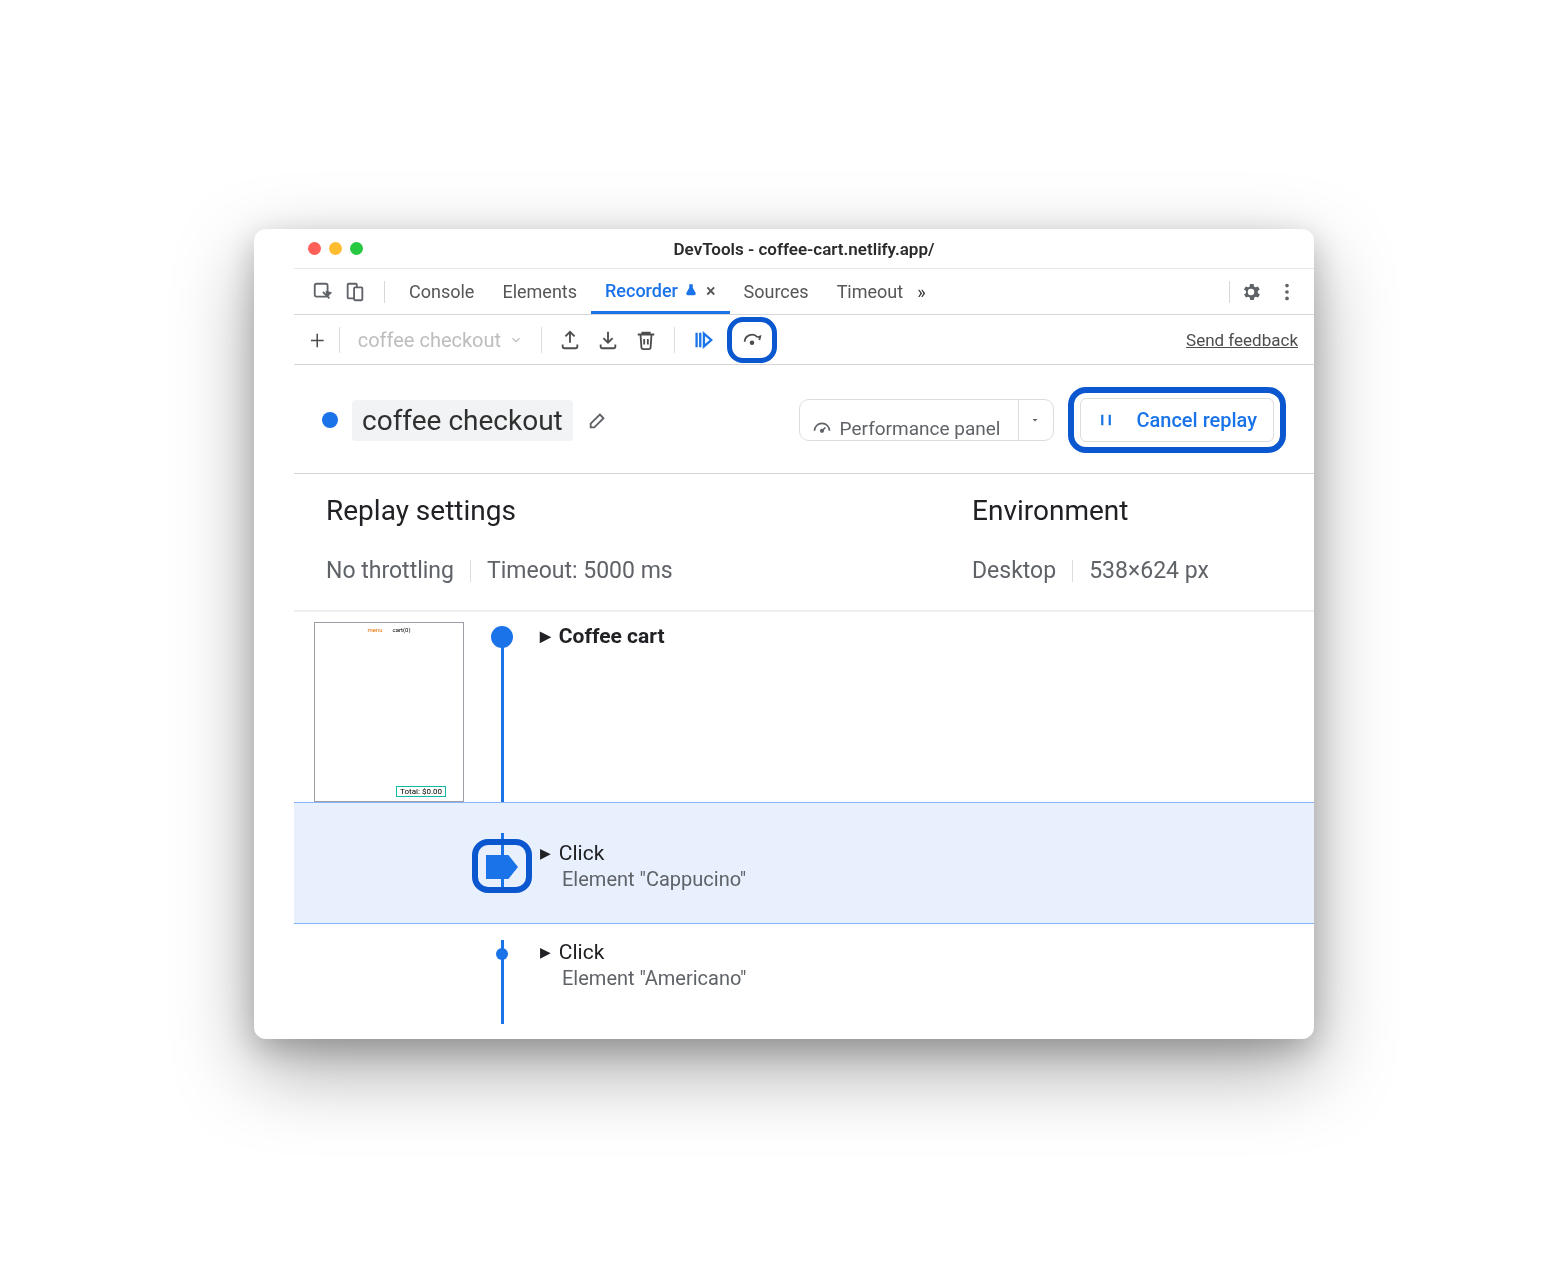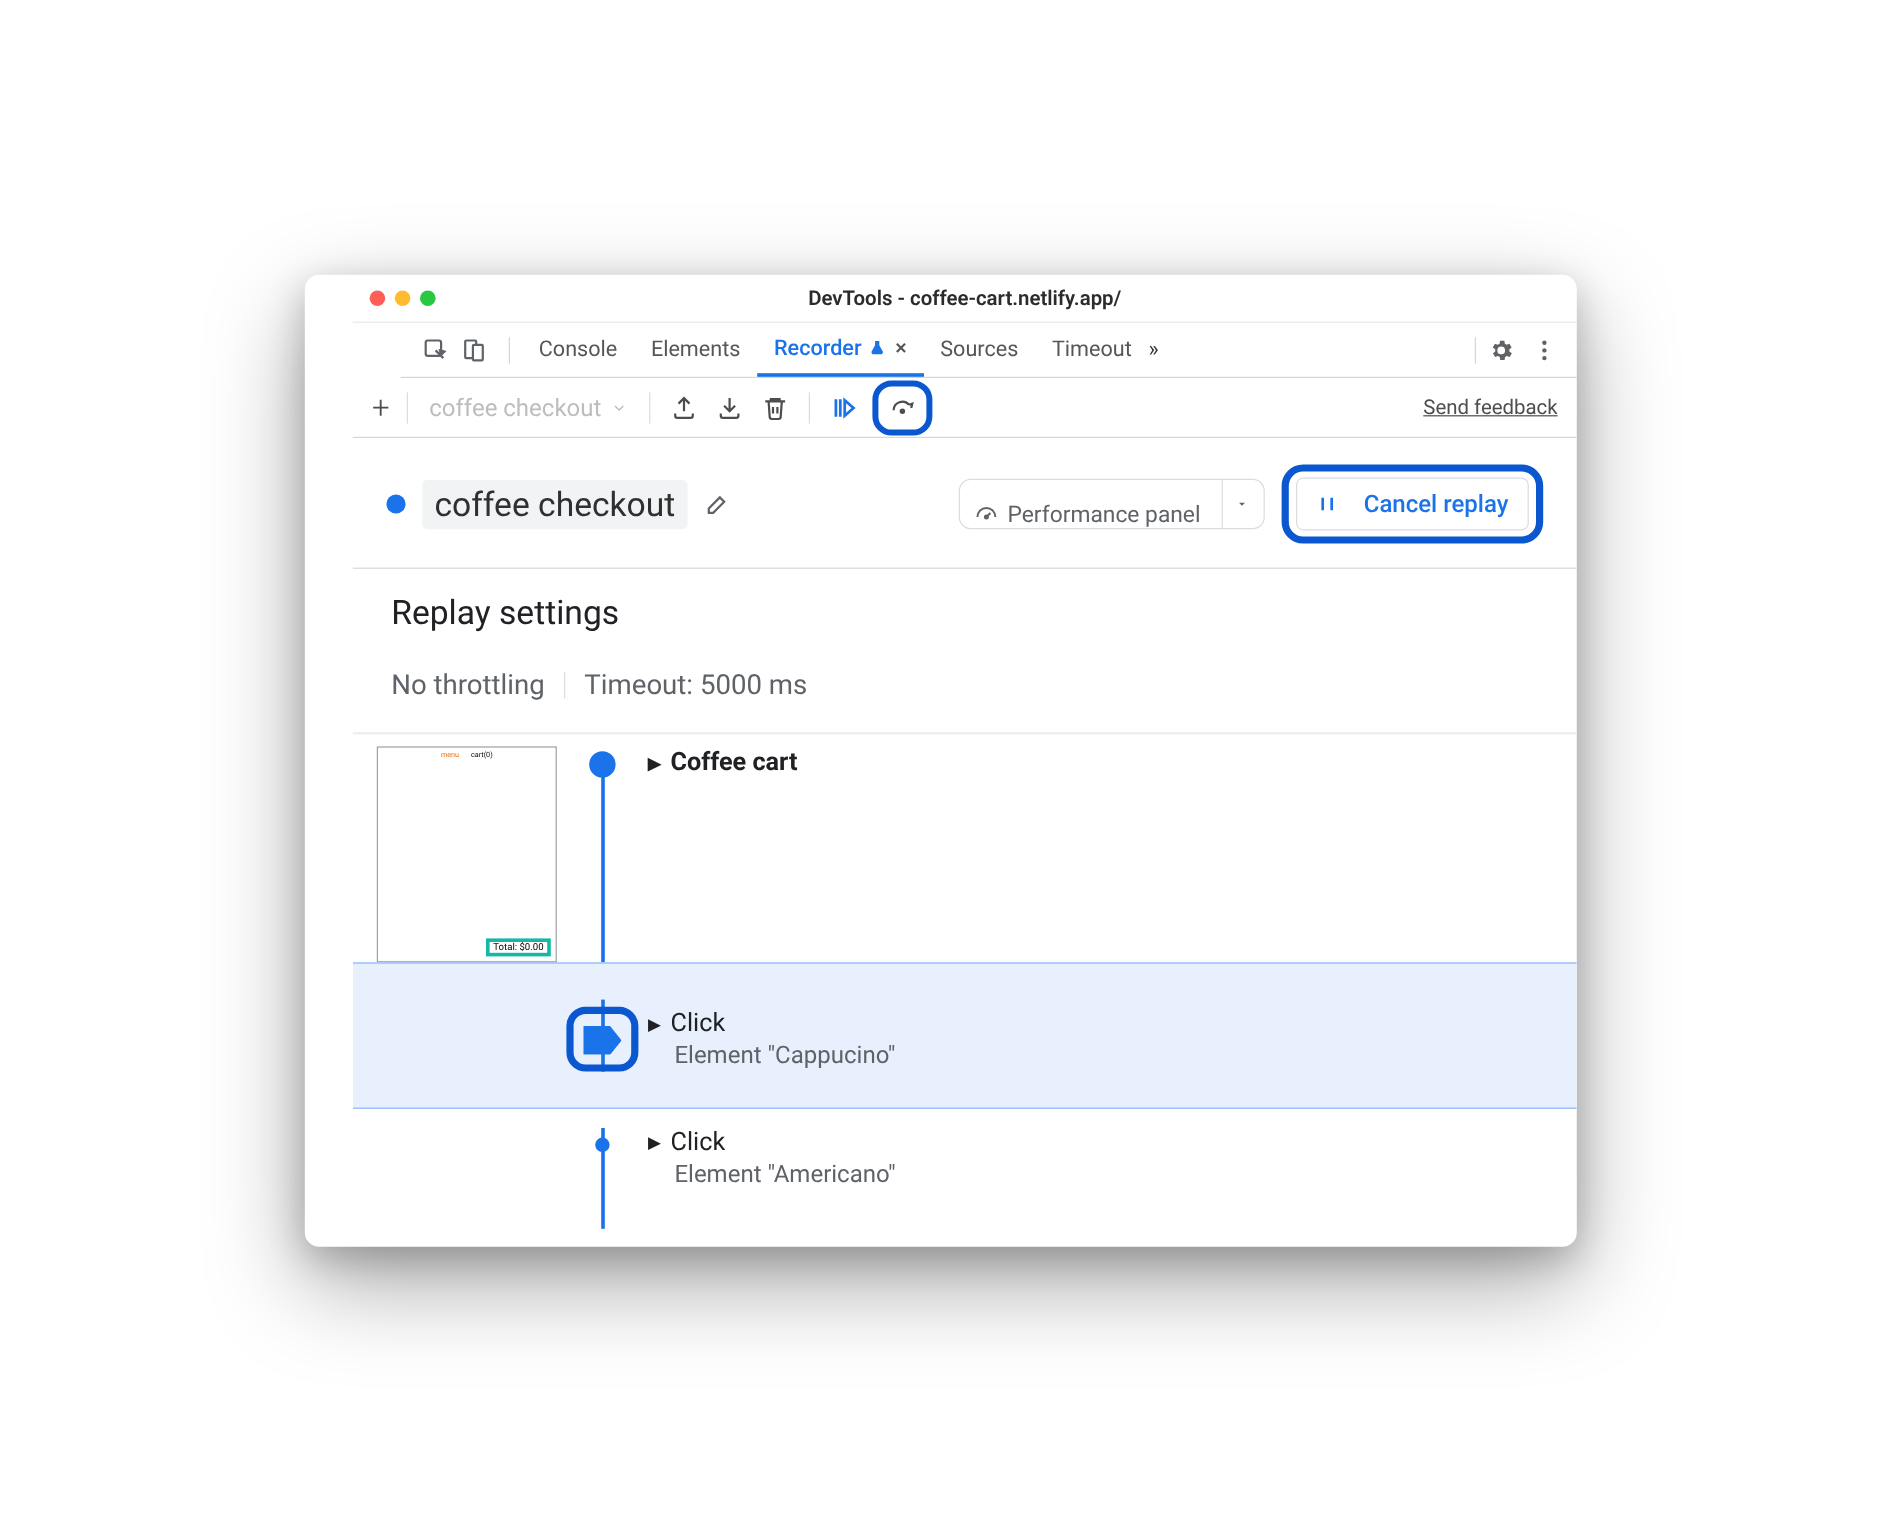--- a/index.html
+++ b/index.html
@@ -49,21 +49,20 @@
     color: #2b2b2b;
     pointer-events: none;
   }
   .tabbar {
     height: 46px;
     display: flex;
     align-items: center;
     padding: 0 10px;
     border-bottom: 1px solid #d6d6d6;
     gap: 0;
-    margin-left: 40px;
   }
   .tabbar .lefticons { display:flex; gap:10px; padding:0 8px; }
   .tabbar .divider { width:1px; height:22px; background:#d6d6d6; margin:0 10px; }
   .tab {
     padding: 0 14px;
     height: 100%;
     display: flex;
     align-items: center;
     font-size: 18px;
     color: #565656;
@@ -184,22 +183,22 @@
     border:1px solid #9aa0a6;
     background:#fff;
     font-size:7px;
     position:relative;
   }
   .thumb .thumbhead{
     height:12px; display:flex;justify-content:center;gap:10px;padding-top:3px;
   }
   .thumb .thumbhead span{font-size:6px;}
   .thumb .thumbtotal{
-    position:absolute;bottom:4px;right:4px;
-    border:3px solid #14b8a6;padding:0 3px;font-size:8px;
+    position:absolute;bottom:4px;right:17px;
+    border:1px solid #14b8a6;padding:0 3px;font-size:8px;
   }
   .timelinecol {
     width: 56px;
     flex-shrink:0;
     position:relative;
     display:flex;
     justify-content:center;
   }
   .vline {
     position:absolute;
@@ -394,20 +393,28 @@
 
   <div class="settings">
     <div class="col">
       <h3>Replay settings</h3>
       <div class="row">
         <span>No throttling</span>
         <span class="vdiv"></span>
         <span>Timeout: 5000 ms</span>
       </div>
     </div>
+    <div class="col2">
+      <h3>Environment</h3>
+      <div class="row">
+        <span>Desktop</span>
+        <span class="vdiv"></span>
+        <span>538×624 px</span>
+      </div>
+    </div>
   </div>
 
   <div class="steps">
 
     <div class="steprow step1">
       <div class="thumbcol">
         <div class="thumb">
           <div class="thumbhead">
             <span style="color:#e8710a">menu</span>
             <span>cart(0)</span>

